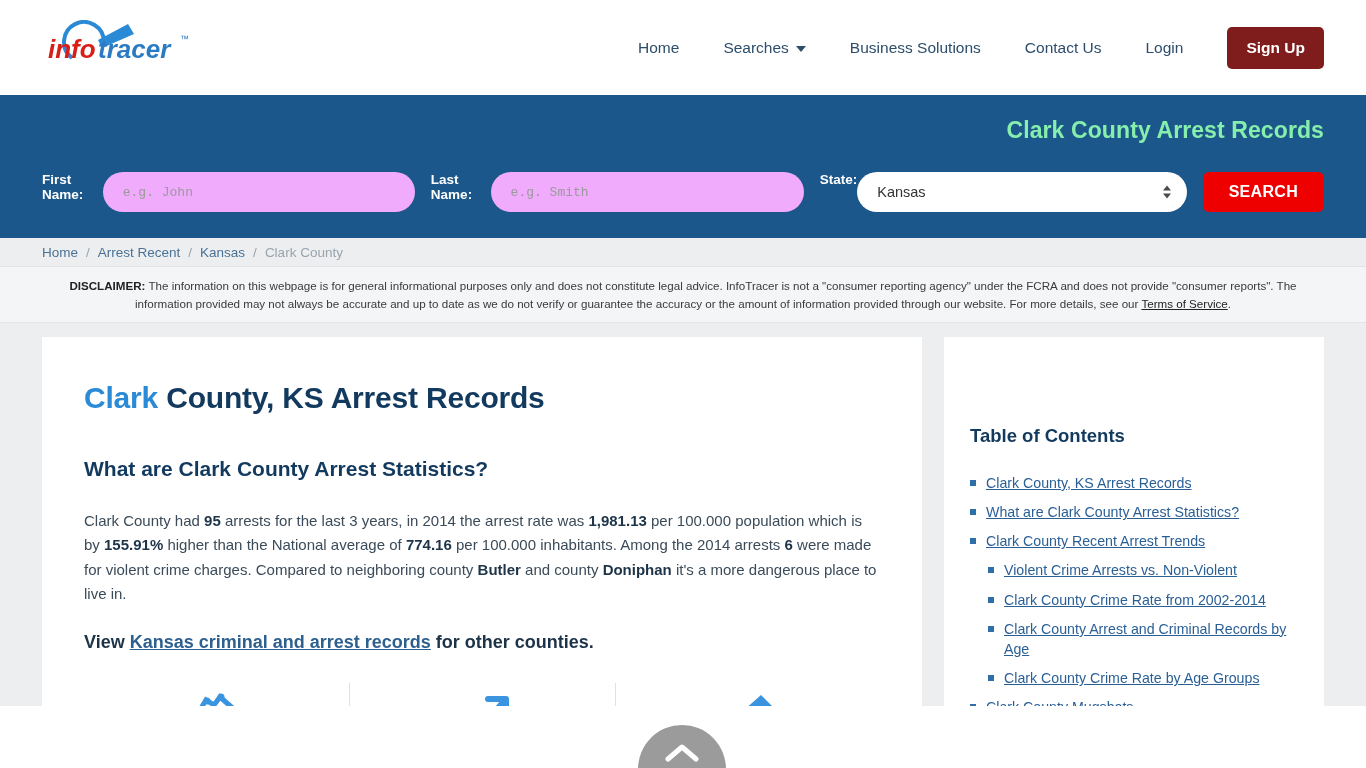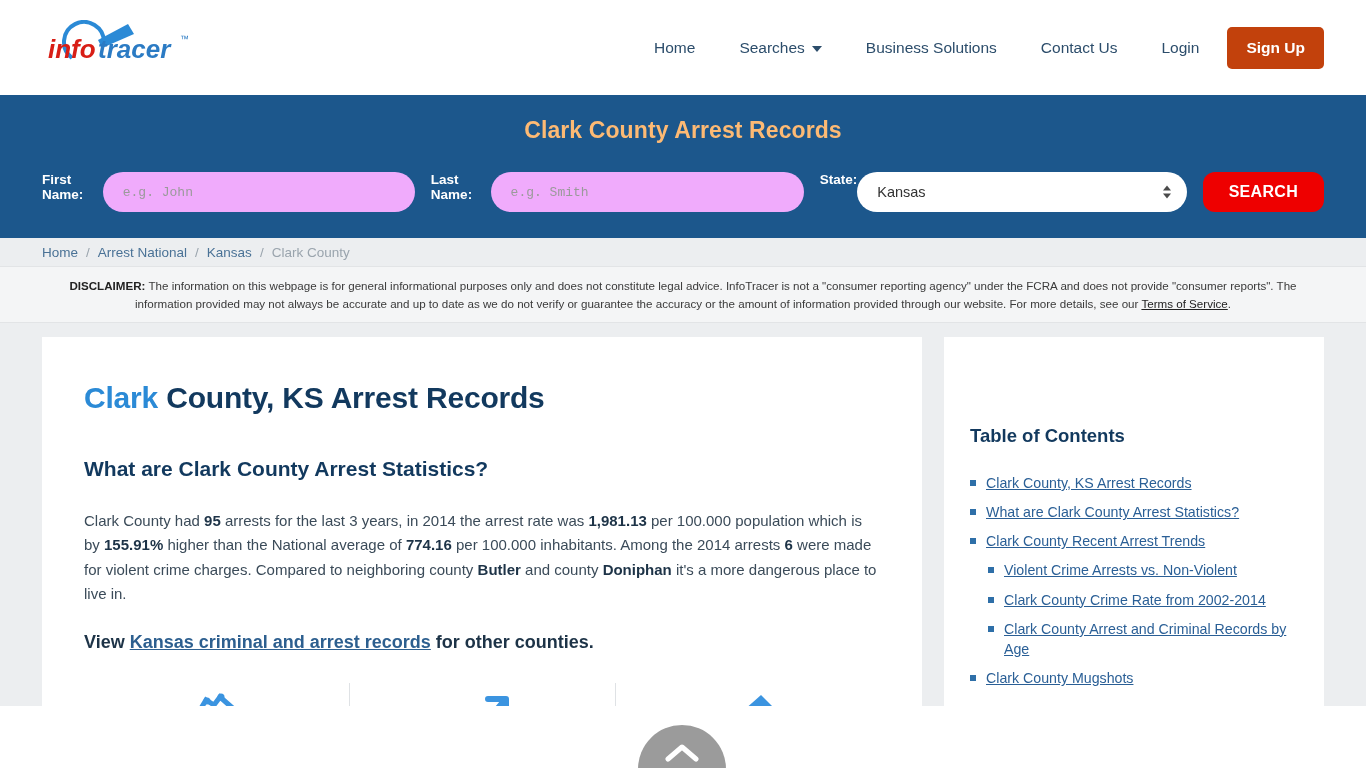--- a/index.html
+++ b/index.html
@@ -41,42 +41,42 @@
   }
   .chev-down {
     width: 0; height: 0;
     border-left: 5px solid transparent;
     border-right: 5px solid transparent;
     border-top: 6px solid #2c4d6b;
     display: inline-block;
     margin-top: 2px;
   }
   .signup-btn {
-    background: #c2410c;
+    background: #7f1d1d;
     color: #ffffff;
     font-size: 15.5px;
     font-weight: 700;
     border: none;
     border-radius: 5px;
     padding: 12px 19px;
-    margin-left: 6px;
+    margin-left: 22px;
     cursor: pointer;
     white-space: nowrap;
   }
 
   
   .search-band {
     background: #1c578c;
     padding: 22px 42px 26px 42px;
   }
   .band-title {
-    color: #fdba74;
+    color: #86efac;
     font-size: 23px;
     font-weight: 700;
-    text-align: center;
+    text-align: right;
     margin-bottom: 28px;
     letter-spacing: 0.1px;
   }
   .search-row { display: flex; align-items: flex-end; gap: 16px; }
   .field-group { display: flex; flex-direction: row; }
   .field-group.first { width: 378px; }
   .field-group.last  { width: 378px; }
   .field-group.state { width: 372px; }
   .field-label {
     color: #ffffff;
@@ -127,21 +127,21 @@
     display: block;
   }
   .spin-ico i.up   { border-bottom: 5px solid #4a4a4a; }
   .spin-ico i.down { border-top: 5px solid #4a4a4a; }
   .search-submit {
     background: #ee0000;
     color: #fff;
     font-size: 16px;
     font-weight: 700;
     border: none;
-    border-radius: 12px;
+    border-radius: 6px;
     height: 40px;
     width: 123px;
     cursor: pointer;
     letter-spacing: 0.3px;
   }
 
   
   .breadcrumb-bar {
     background: #eceef0;
     height: 28px;
@@ -355,21 +355,21 @@
       </div>
     </div>
 
     <button class="search-submit">SEARCH</button>
   </div>
 </section>
 
 <nav class="breadcrumb-bar">
   <a class="crumb">Home</a>
   <span class="crumb-sep">/</span>
-  <a class="crumb">Arrest National</a>
+  <a class="crumb">Arrest Recent</a>
   <span class="crumb-sep">/</span>
   <a class="crumb">Kansas</a>
   <span class="crumb-sep">/</span>
   <span class="crumb current">Clark County</span>
 </nav>
 
 <div class="disclaimer">
   <b>DISCLAIMER:</b><span> The information on this webpage is for general informational purposes only and does not constitute legal advice. InfoTracer is not a "consumer reporting agency" under the FCRA and does not provide "consumer reports". The information provided may not always be accurate and up to date as we do not verify or guarantee the accuracy or the amount of information provided through our website. For more details, see our </span><a>Terms of Service</a><span>.</span>
 </div>
 
@@ -431,20 +431,24 @@
           <a class="toc-link">Violent Crime Arrests vs. Non-Violent</a>
         </li>
         <li class="toc-li sub">
           <span class="toc-bullet"></span>
           <a class="toc-link">Clark County Crime Rate from 2002-2014</a>
         </li>
         <li class="toc-li sub">
           <span class="toc-bullet"></span>
           <a class="toc-link">Clark County Arrest and Criminal Records by Age</a>
         </li>
+        <li class="toc-li sub">
+          <span class="toc-bullet"></span>
+          <a class="toc-link">Clark County Crime Rate by Age Groups</a>
+        </li>
         <li class="toc-li">
           <span class="toc-bullet"></span>
           <a class="toc-link">Clark County Mugshots</a>
         </li>
       </ul>
   </aside>
 </div>
 
 <div class="scroll-top">
   <svg width="34" height="20" viewBox="0 0 34 20">

